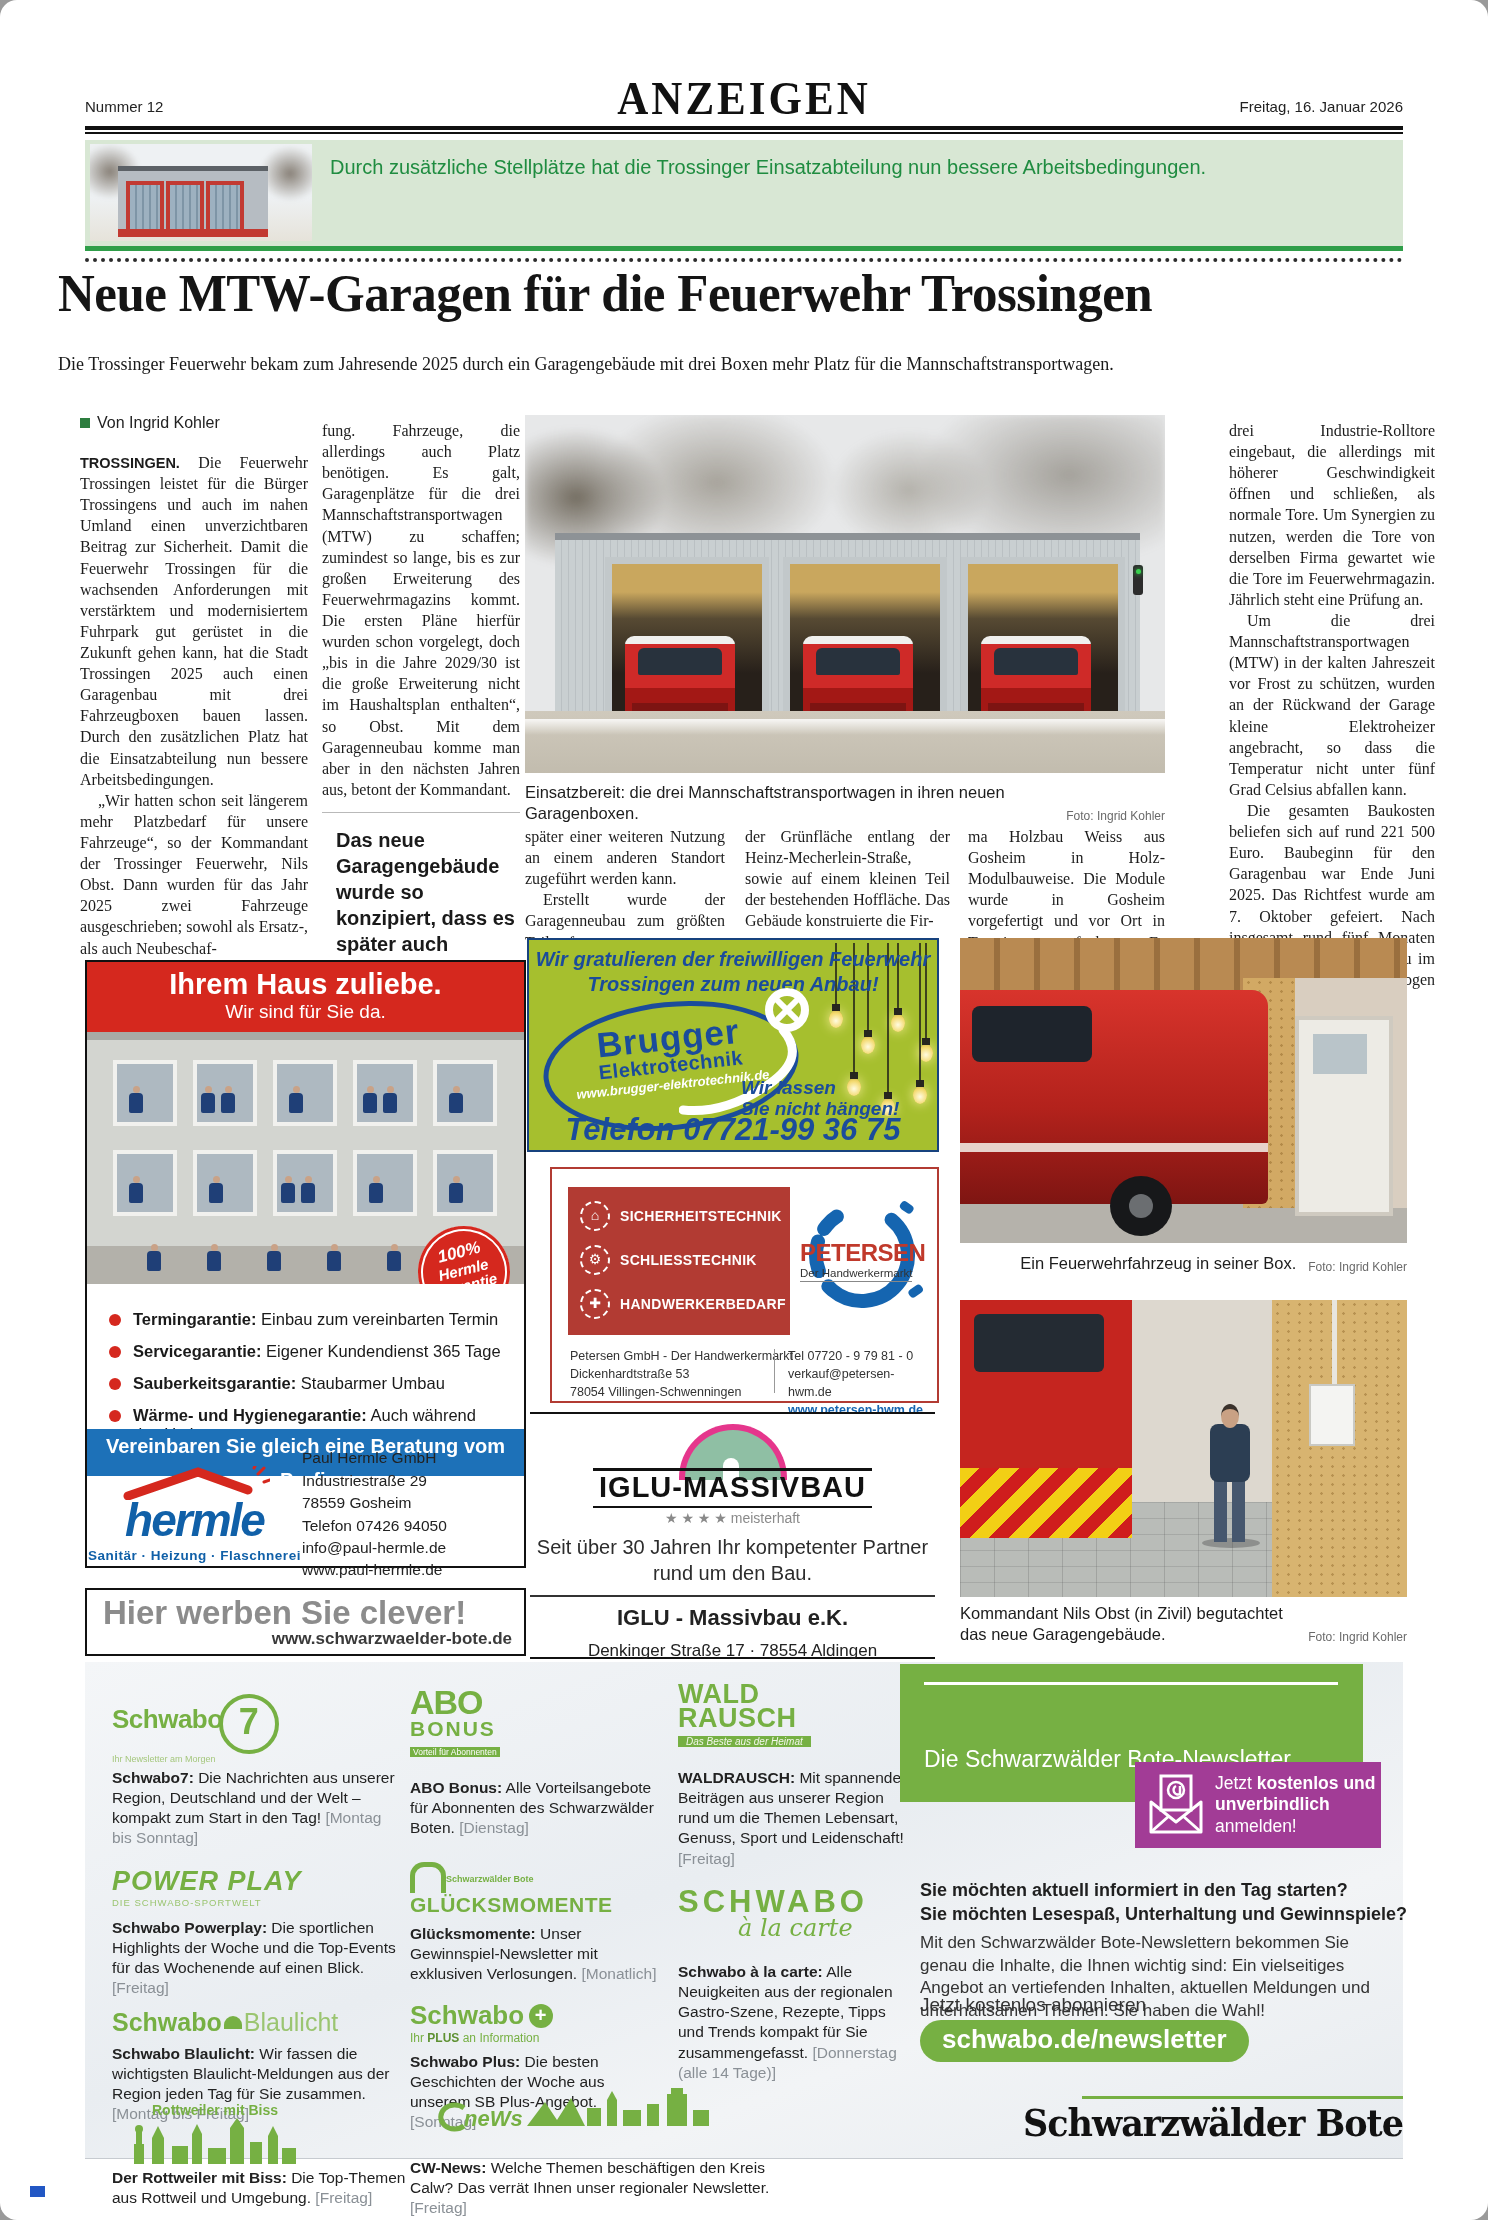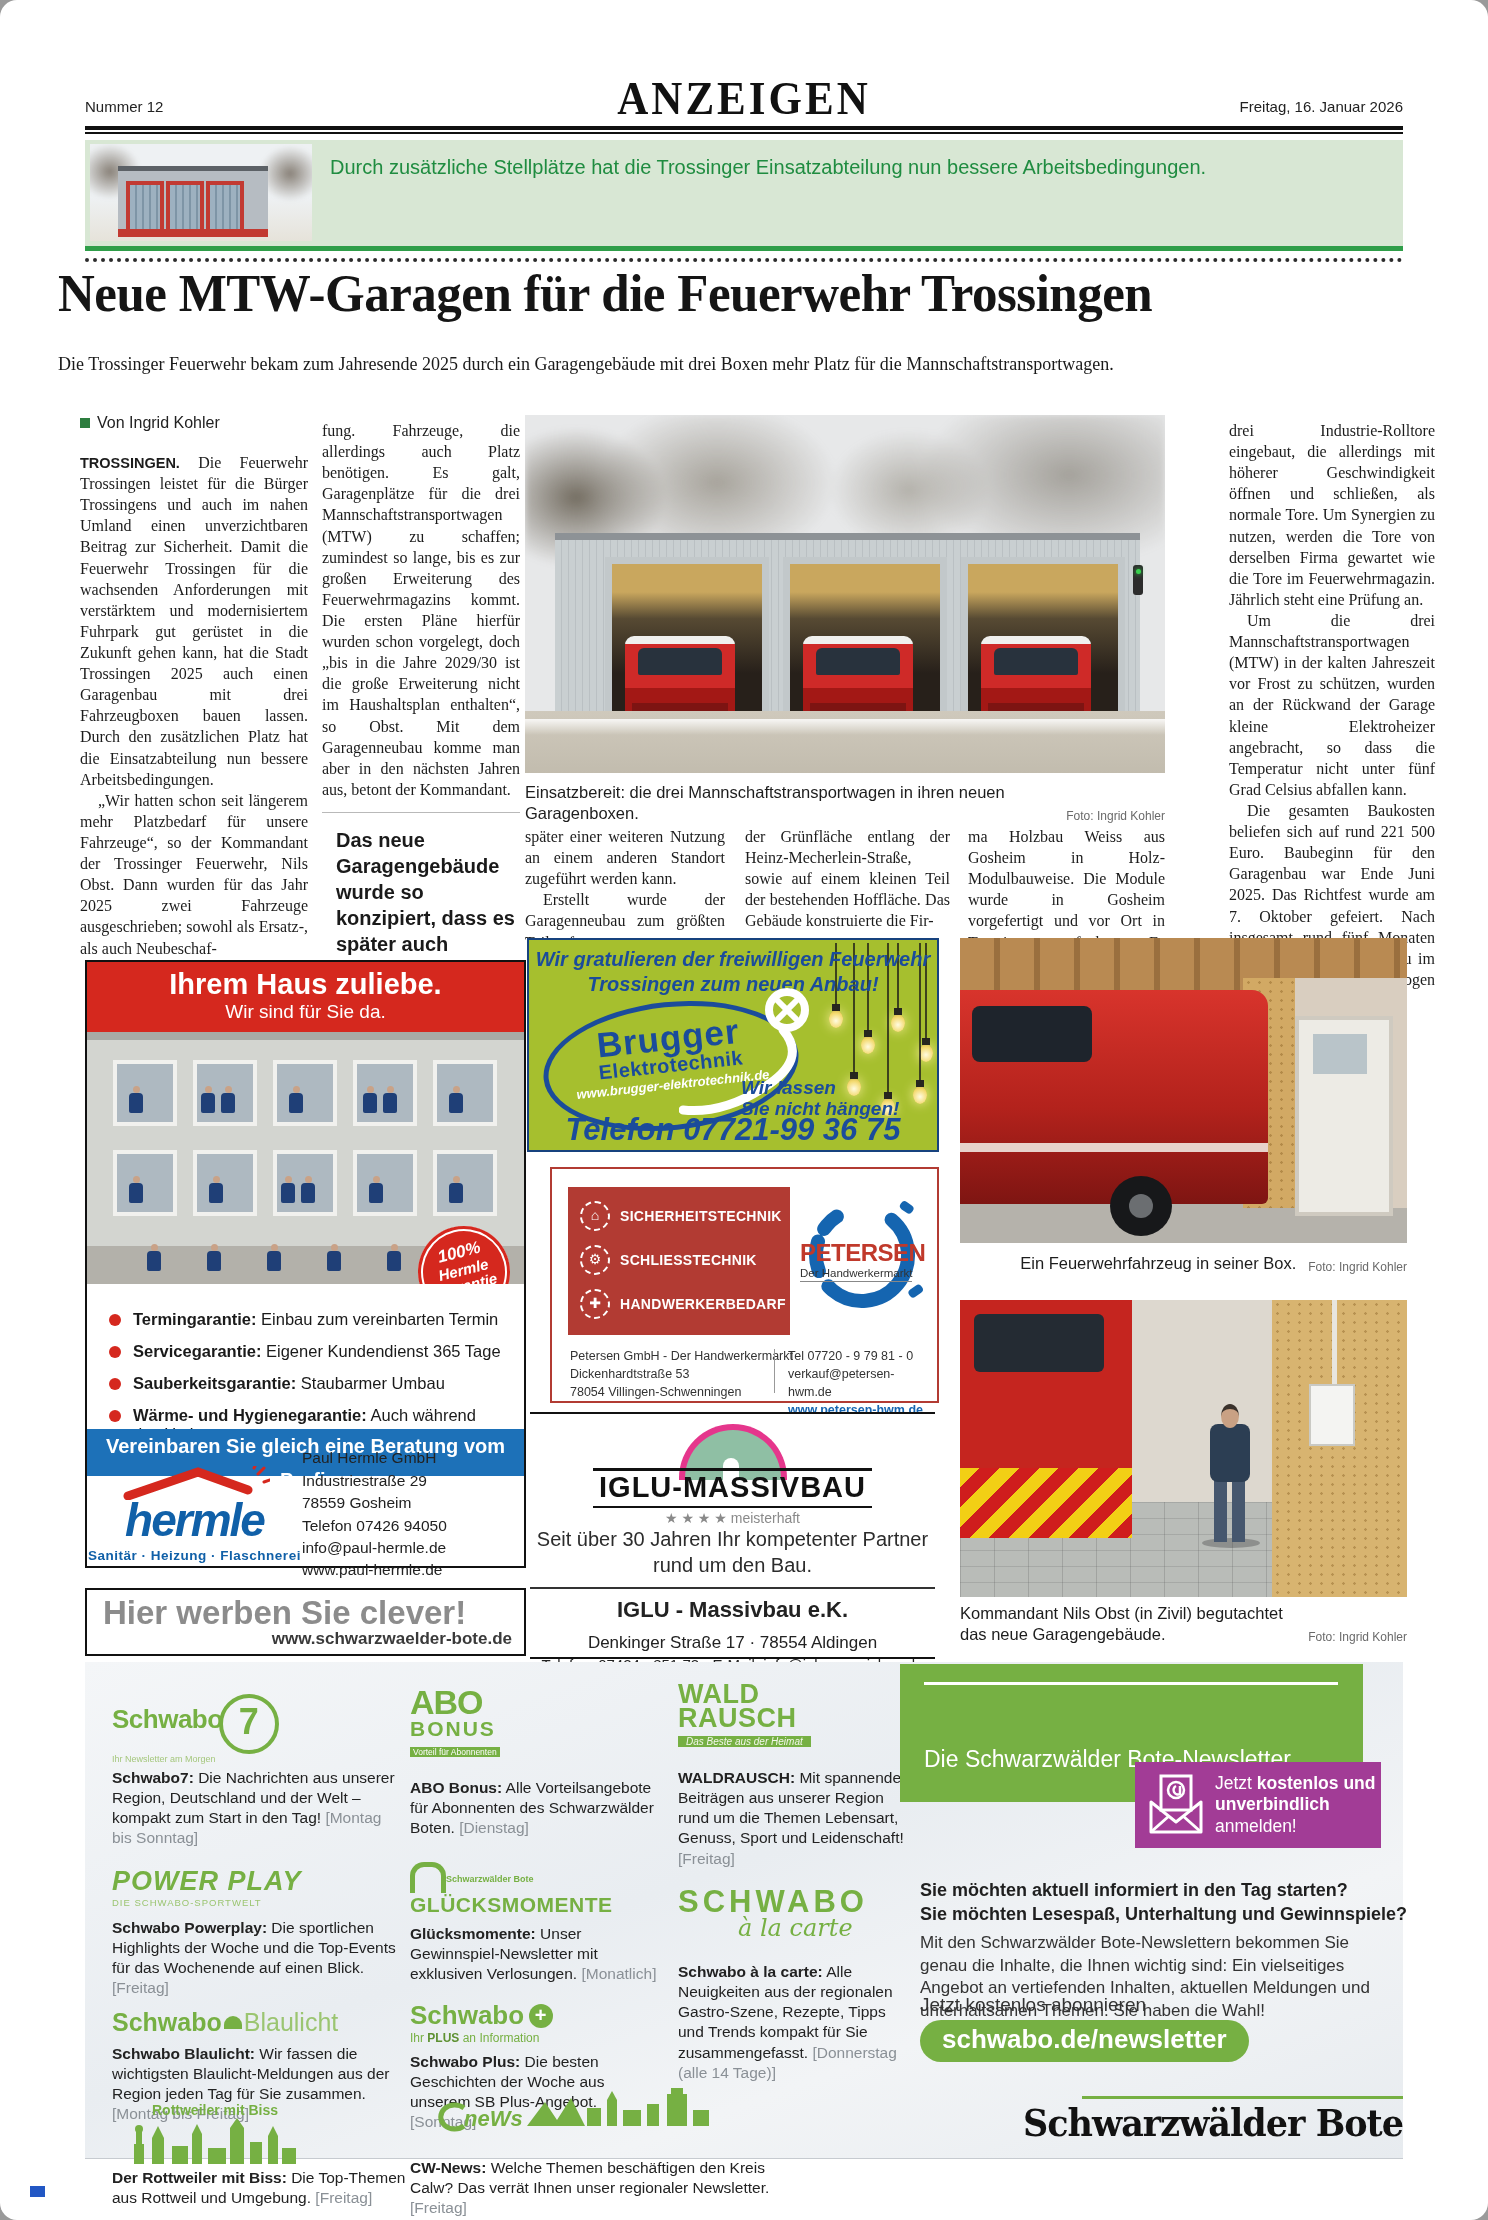--- a/index.html
+++ b/index.html
@@ -144,21 +144,21 @@
   .pt-div{position:absolute;left:222px;top:180px;width:1px;height:44px;background:#999;}
   .pt-cont{position:absolute;left:236px;top:178px;font-size:12.5px;line-height:1.45;color:#333;}
   .pt-web{font-weight:bold;color:#1565b0;}
   
   .iglu{left:530px;top:1412px;width:405px;height:243px;background:#fff;border-top:2.5px solid #111;border-bottom:2.5px solid #111;
         text-align:center;font-family:"Liberation Sans",sans-serif;color:#222;}
   .ig-dome{position:relative;width:96px;height:50px;margin:10px auto 0;background:#8fbfa4;border:6px solid #e5368c;border-bottom:none;border-radius:96px 96px 0 0;}
   .ig-dome::after{content:"";position:absolute;left:38px;bottom:0;width:16px;height:22px;background:#fff;border-radius:10px 10px 0 0;}
   .ig-word{display:inline-block;font-weight:bold;font-size:29px;letter-spacing:1px;color:#111;border-top:3px solid #111;border-bottom:2px solid #111;padding:0 6px 2px;margin-top:-12px;position:relative;background:transparent;}
   .ig-stars{font-size:14px;color:#8a8a8a;margin-top:2px;}
-  .ig-head{font-size:20px;line-height:1.3;color:#2c2c2c;}
+  .ig-head{font-size:20px;margin-top:8px;line-height:1.3;color:#2c2c2c;}
   .ig-rule{width:100%;height:1.5px;background:#333;margin-top:9px;}
   .ig-name{font-weight:bold;font-size:22px;margin-top:8px;}
   .ig-addr{font-size:17px;margin-top:10px;}
   .ig-cont{font-size:15px;margin-top:3px;}
   
   .nlbg{left:85px;top:1662px;width:1318px;height:496px;border-bottom:1px solid #c6cbd0;
         background:linear-gradient(160deg,#f4f6f8 0%,#e9edf1 45%,#f2f4f6 70%,#e7ebef 100%);overflow:visible;}
   .nl-t{position:absolute;font:15.5px/1.3 "Liberation Sans",sans-serif;color:#222;}
   .nl-t .sched{color:#8a9096;}
   .gl{color:#76b043;font-family:"Liberation Sans",sans-serif;}

